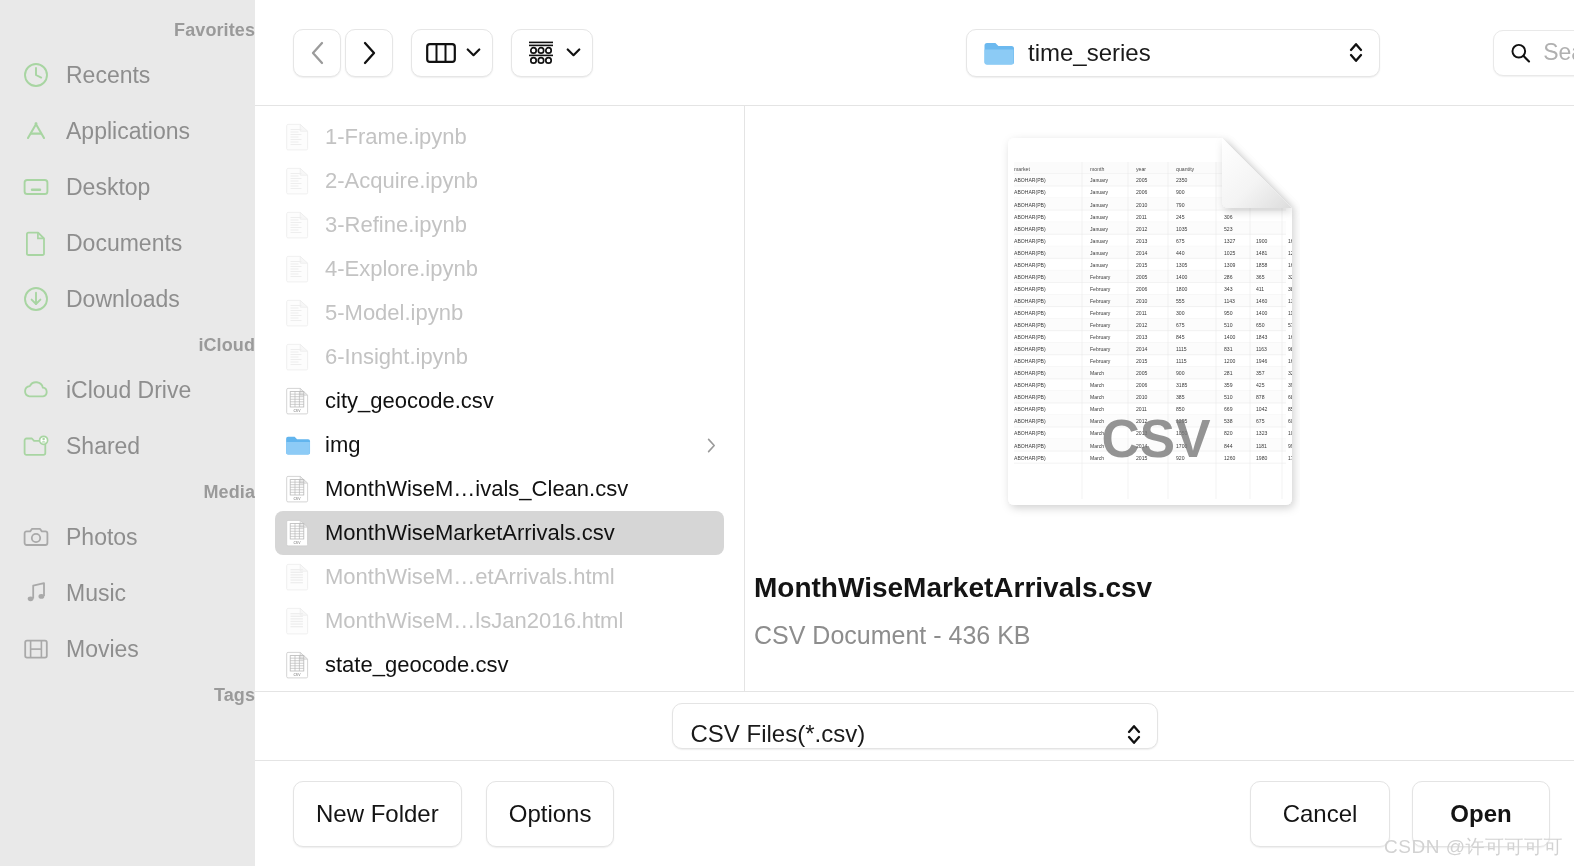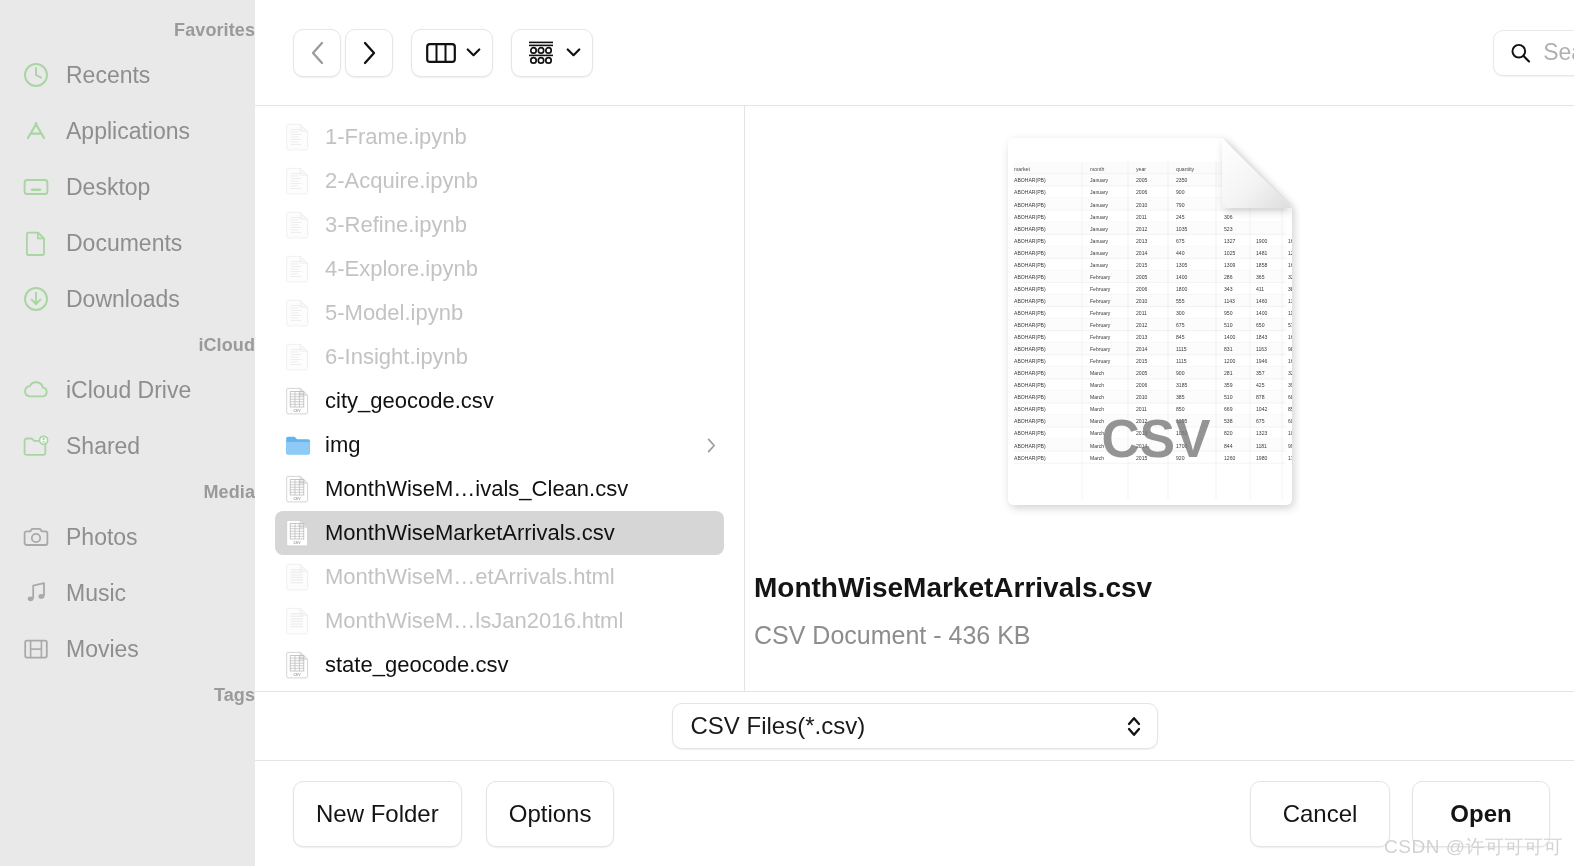--- a/index.html
+++ b/index.html
@@ -209,21 +209,21 @@
     flex: 0 0 68px;
     display: flex;
     align-items: center;
     justify-content: center;
     background: #ffffff;
   }
   #filter-pop {
     width: 486px;
     height: 46px;
     display: flex;
-    align-items: center;
+    align-items: flex-end;
     padding: 0 14px 0 18px;
     background: #ffffff;
     border: 1px solid #e4e4e4;
     border-radius: 10px;
     box-shadow: 0 1px 1.5px rgba(0,0,0,0.07);
   }
   #filter-label {
     flex: 1 1 auto;
     font-size: 24px;
     color: #1a1a1a;
@@ -420,20 +420,31 @@
           <line x1="3" y1="15.4" x2="27" y2="15.4" stroke="#111" stroke-width="1.6"></line>
           <circle cx="7.5" cy="20.4" r="2.7" fill="none" stroke="#111" stroke-width="1.7"></circle>
           <circle cx="15" cy="20.4" r="2.7" fill="none" stroke="#111" stroke-width="1.7"></circle>
           <circle cx="22.5" cy="20.4" r="2.7" fill="none" stroke="#111" stroke-width="1.7"></circle>
         </svg>
         <svg class="chev-dn" viewBox="0 0 16 10">
           <path d="M1.6 1.6 L8 8 L14.4 1.6" fill="none" stroke="#111" stroke-width="2.4" stroke-linecap="round" stroke-linejoin="round"></path>
         </svg>
       </div>
 
+      <div id="pathbtn">
+        <svg width="32" height="26" viewBox="0 0 32 26">
+          <path d="M1.5 5.5 a2.5 2.5 0 0 1 2.5-2.5 h8.4 l3 3 h13.1 a2.5 2.5 0 0 1 2.5 2.5 v13.5 a2.5 2.5 0 0 1 -2.5 2.5 h-24.5 a2.5 2.5 0 0 1 -2.5 -2.5 z" fill="#6cb9ef"></path>
+          <path d="M1.5 9.6 h29 v12.4 a2.5 2.5 0 0 1 -2.5 2.5 h-24 a2.5 2.5 0 0 1 -2.5 -2.5 z" fill="#8ccbf5"></path>
+        </svg>
+        <span id="path-label">time_series</span>
+        <svg width="18" height="27" viewBox="0 0 18 27">
+          <path d="M4 11 L9 5.2 L14 11" fill="none" stroke="#111" stroke-width="2.3" stroke-linecap="round" stroke-linejoin="round"></path>
+          <path d="M4 16 L9 21.8 L14 16" fill="none" stroke="#111" stroke-width="2.3" stroke-linecap="round" stroke-linejoin="round"></path>
+        </svg>
+      </div>
 
       <div id="searchfield">
         <svg width="24" height="24" viewBox="0 0 24 24">
           <circle cx="10" cy="10" r="7.2" fill="none" stroke="#111" stroke-width="2.2"></circle>
           <line x1="15.4" y1="15.4" x2="21.6" y2="21.6" stroke="#111" stroke-width="2.4" stroke-linecap="round"></line>
         </svg>
         <input id="search-input" type="text" placeholder="Search" style="">
       </div>
     </div>
 

